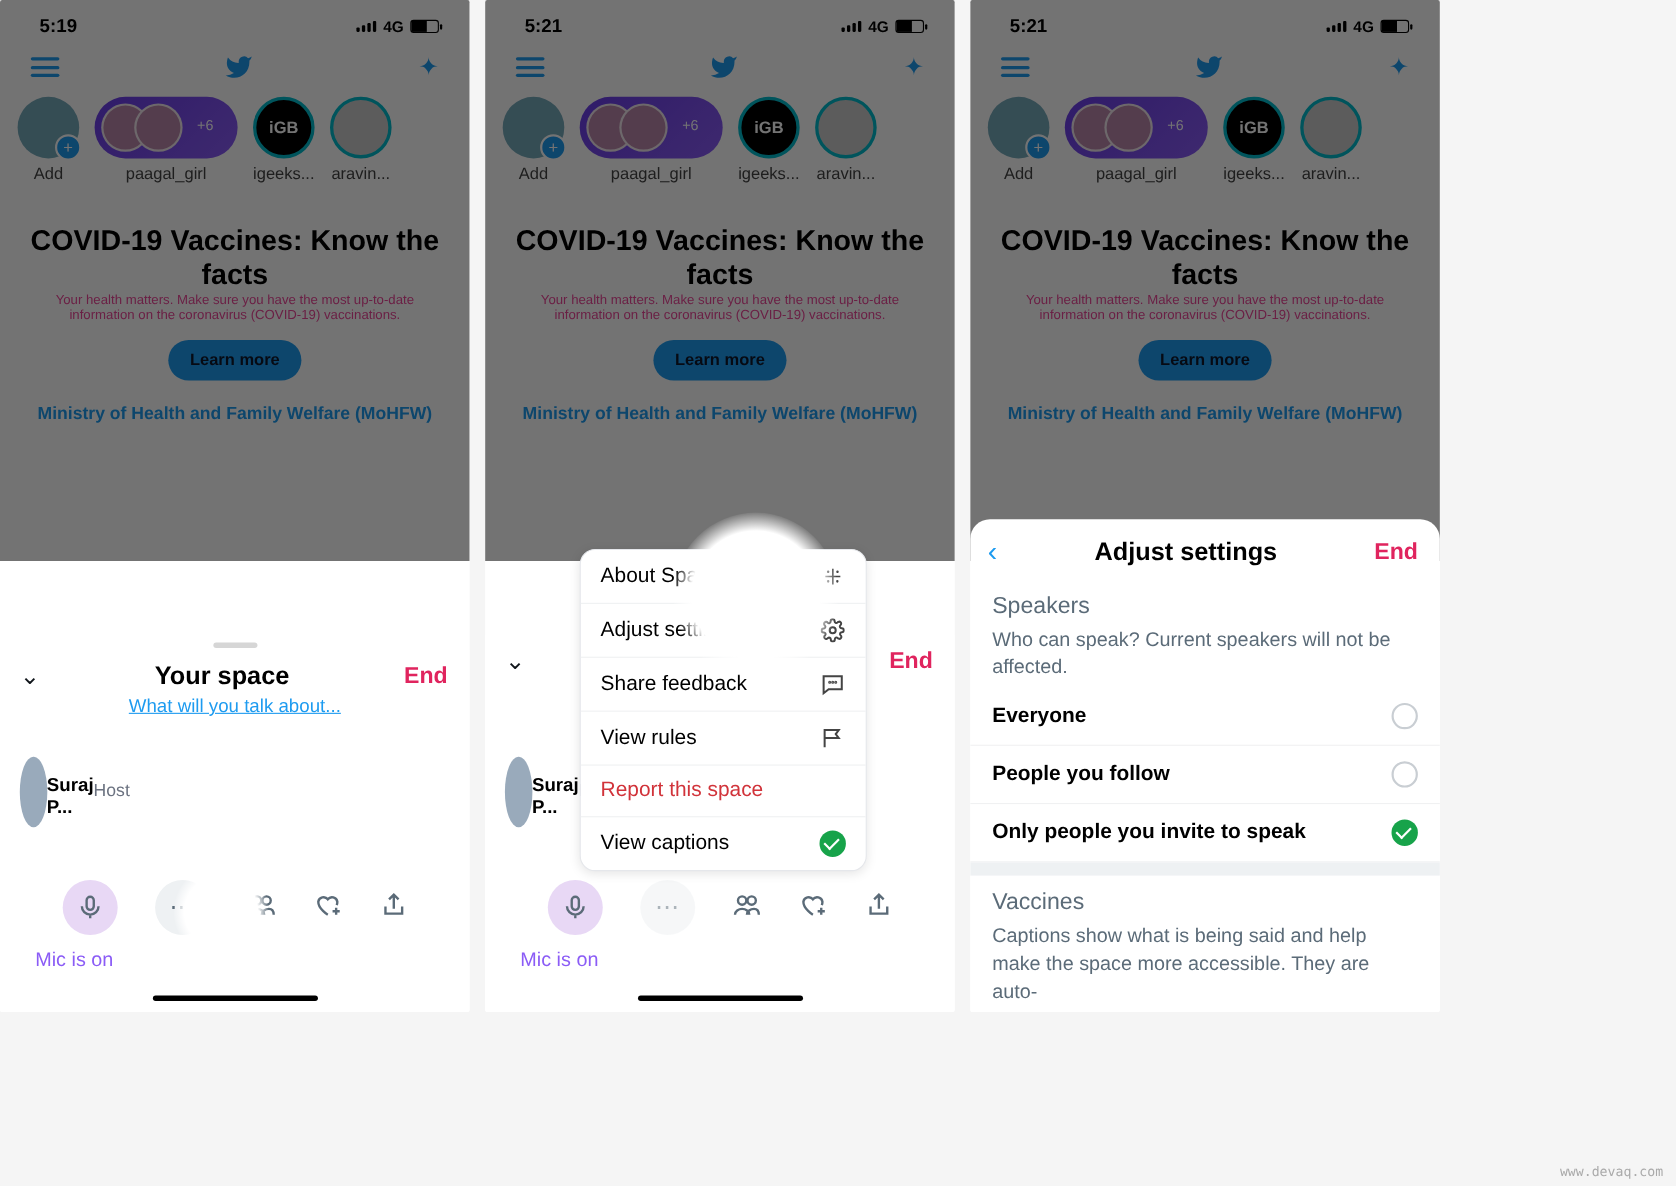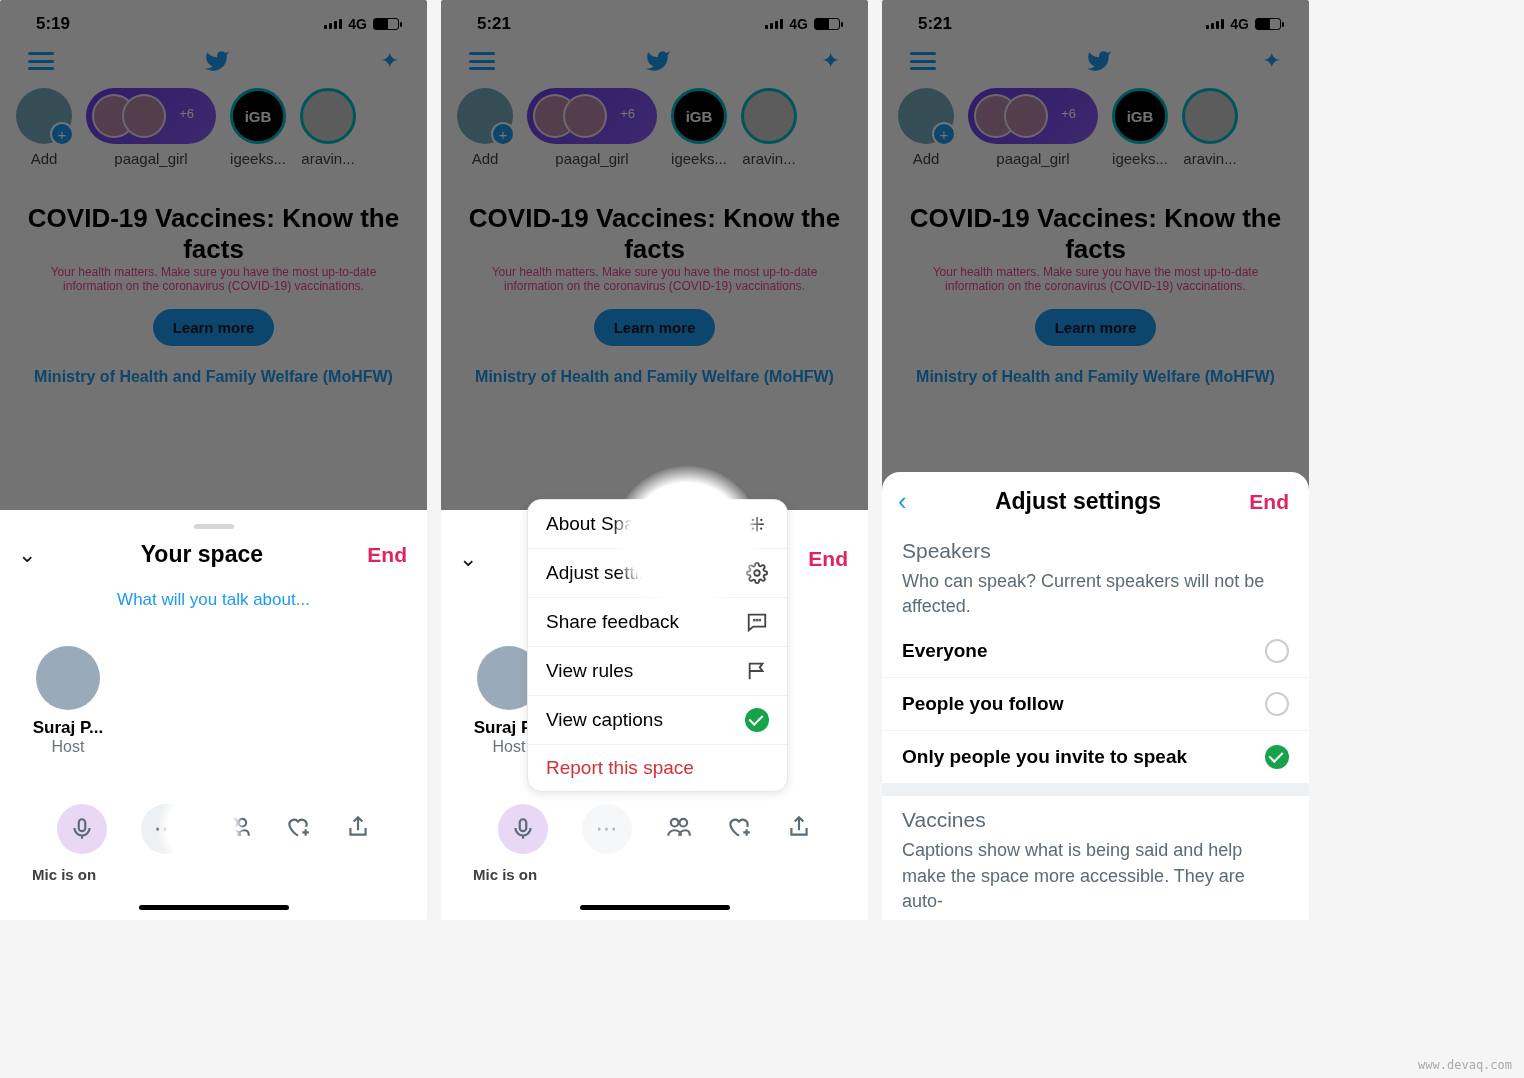--- a/index.html
+++ b/index.html
@@ -71,30 +71,30 @@
 .sheet{
   position:absolute; bottom:0; left:0; right:0; background:#fff;
   border-top-left-radius:18px; border-top-right-radius:18px; z-index:10;
   padding-bottom:10px;
 }
 .sheet-grab{ width:40px; height:5px; background:#d6d6d6; border-radius:3px; margin: 8px auto 6px auto;}
 .sheet-head{ display:flex; align-items:center; justify-content:space-between; padding: 6px 20px 4px 18px;}
 .chev{ font-size:22px; color:#0f1419;}
 .sheet-title{ font-size:23px; font-weight:800;}
 .end-btn{ color:#e0245e; font-size:21px; font-weight:700; background:none; border:none;}
-.prompt{ color:#1d9bf0; font-size:17px; text-align:center; margin-top:18px;}
-.host-box{ display:flex; flex-direction:column; align-items:center; width:100px; margin: 36px 0 0 18px;}
+.prompt{ color:#1d9bf0; font-size:17px; text-align:center; text-decoration:underline;}
+.host-box{ display:flex; flex-direction:row; align-items:center; width:100px; margin: 36px 0 0 18px;}
 .host-av{ width:64px; height:64px; border-radius:50%; background:#9ab;}
 .host-name{ font-weight:700; font-size:17px; margin-top:8px;}
 .host-role{ color:#6b7280; font-size:16px;}
 .action-row{ display:flex; gap: 34px; align-items:center; justify-content:center; margin-top:48px;}
 .action-circle{ width:50px; height:50px; border-radius:50%; background:#eef1f3; display:flex; align-items:center; justify-content:center; color:#5b6b78; font-size:22px;}
 .mic-bubble{ background:#e8d8f5; color:#7856b8;}
 .mic-col{display:flex; flex-direction:column; align-items:center;}
-.mic-label{ font-size:15px; margin-top:14px; color:#404040;font-weight:bold;}
+.mic-label{ font-size:18px; margin-top:14px; color:#8b5cf6;}
 .home-ind{ width:150px; height:5px; background:#000; border-radius:3px; margin:22px auto 0 auto;}
 
 
 .spotlight{
   position:absolute; width:110px; height:110px; border-radius:50%;
   background: radial-gradient(circle, rgba(255,255,255,1) 55%, rgba(255,255,255,0) 72%);
   z-index:60; pointer-events:none;
 }
 .s1{ left:158px; bottom:48px; width:86px; height:86px;}
 .s2{ left:84px; top:-34px; width:150px; height:150px;}
@@ -371,26 +371,26 @@
         </span>
     </div>
     <div class="menu-item">
       <span>View rules</span>
       <span class="menu-ico">
           <svg width="22" height="22" viewBox="0 0 24 24" fill="none" stroke="#444" stroke-width="2">
             <path d="M4 3v18M4 4h14l-3 4 3 4H4"></path>
           </svg>
         </span>
     </div>
+    <div class="menu-item report">
+      <span>Report this space</span>
+    </div>
     <div class="menu-item">
       <span>View captions</span>
       <span class="check-green"></span>
-    </div>
-    <div class="menu-item report">
-      <span>Report this space</span>
     </div>
   </div>
 </div>
 
 <div class="phone">
   <div class="dim-overlay" style="bottom:410px;"></div>
   <div>
     <div class="status-bar">
         <span>5:21</span>
       <div class="status-indicators">

